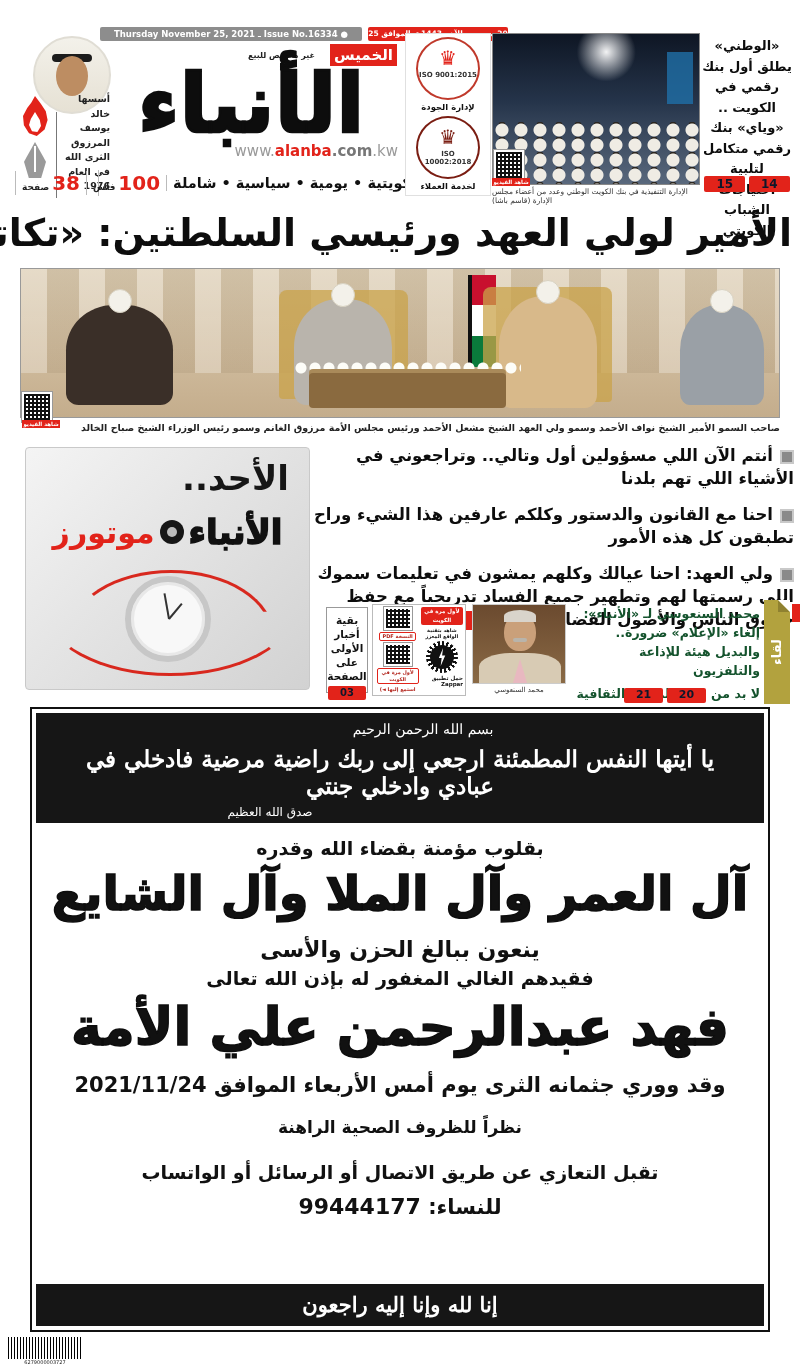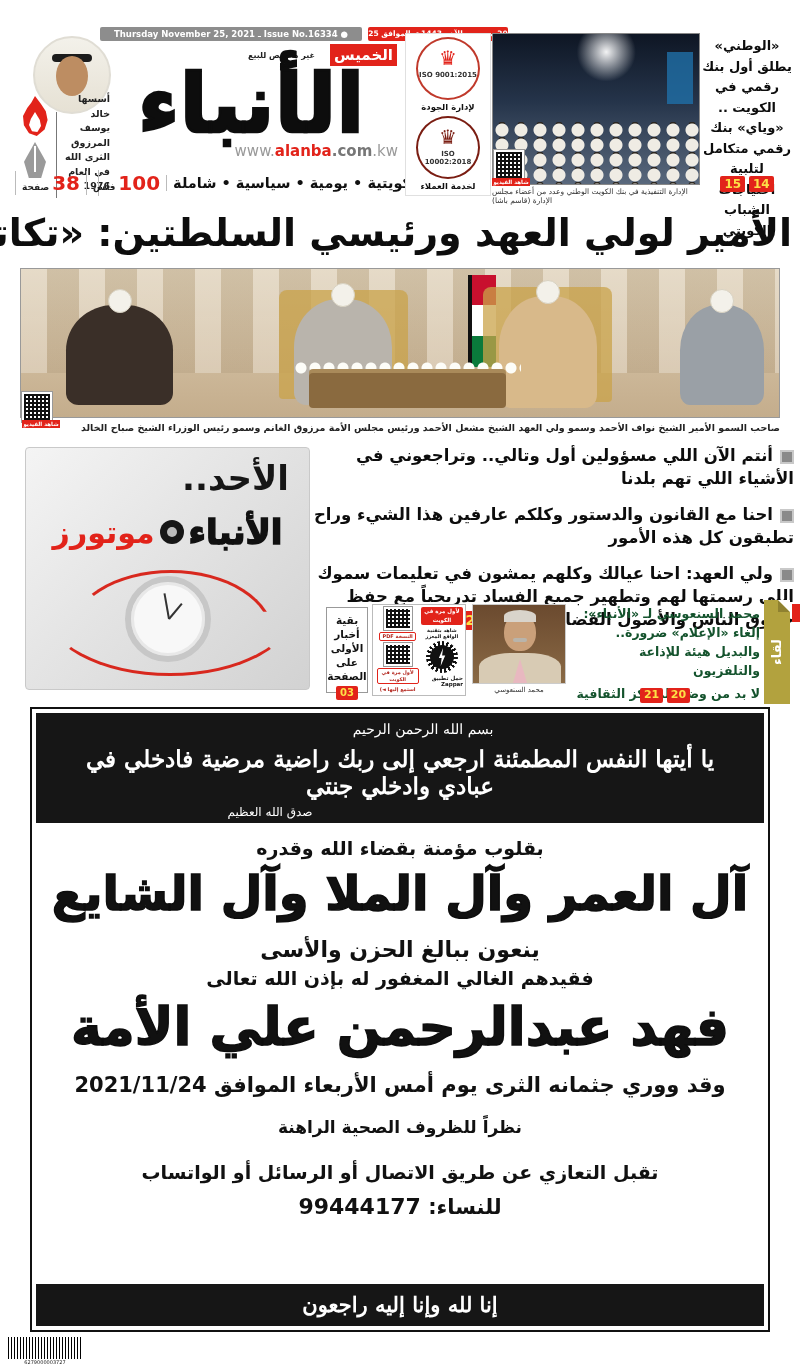--- a/index.html
+++ b/index.html
@@ -1,22 +1,22 @@
 <!DOCTYPE html>
 <html lang="ar"><head>
 <meta charset="utf-8">
 <style>
   html,body{margin:0;padding:0;background:#ffffff;}
   .page{position:relative;width:800px;height:1370px;background:#fff;overflow:hidden;
         font-family:"DejaVu Sans",sans-serif;color:#111;}
   .abs{position:absolute;}
   .rtl{direction:rtl;unicode-bidi:isolate;}
   .red{color:#e2231a;}
-  .badge{display:inline-block;background:#e2231a;color:#fde047;font-weight:bold;
-         padding:0 4px;border-radius:2px;line-height:1.35;}
+  .badge{display:inline-block;background:#e2231a;color:#0f172a;font-weight:bold;
+         padding:0 12px;border-radius:2px;line-height:1.35;}
   
   #bar-en{left:100px;top:27px;width:262px;height:14px;background:#8d8d8d;color:#fff;
           font-size:8.5px;font-weight:bold;line-height:14px;text-align:center;border-radius:2px;}
   #bar-ar{left:368px;top:27px;width:140px;height:14px;background:#e2231a;color:#fff;
           font-size:7.5px;font-weight:bold;line-height:14px;text-align:center;border-radius:2px;}
   
   #founder-portrait{left:33px;top:36px;width:74px;height:74px;border-radius:50%;
           background:linear-gradient(180deg,#f3f1ea 0%,#e6e1d4 100%);border:2px solid #e0ddd4;overflow:hidden;}
   #founder-portrait .face{position:absolute;left:21px;top:18px;width:32px;height:40px;border-radius:50%;background:#bd8d62;}
   #founder-portrait .igal{position:absolute;left:17px;top:16px;width:40px;height:8px;border-radius:4px;background:#1c1c1c;}

